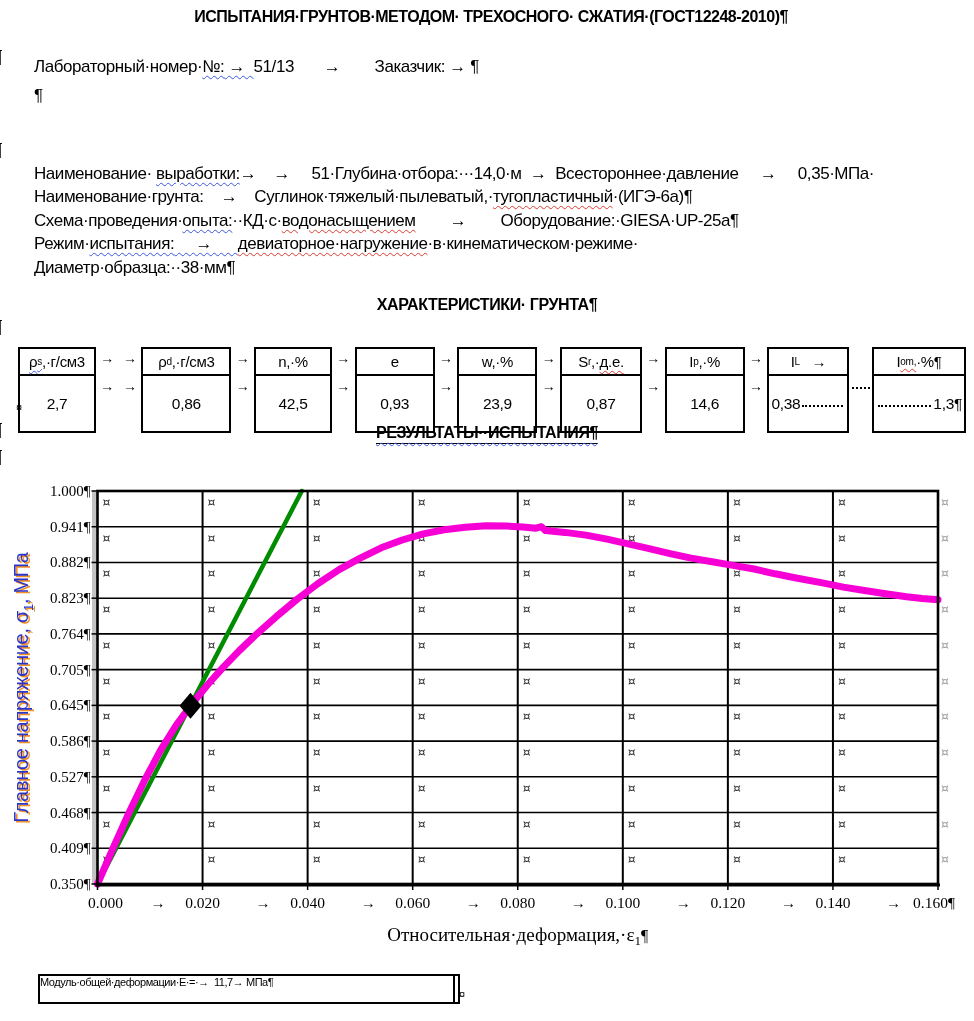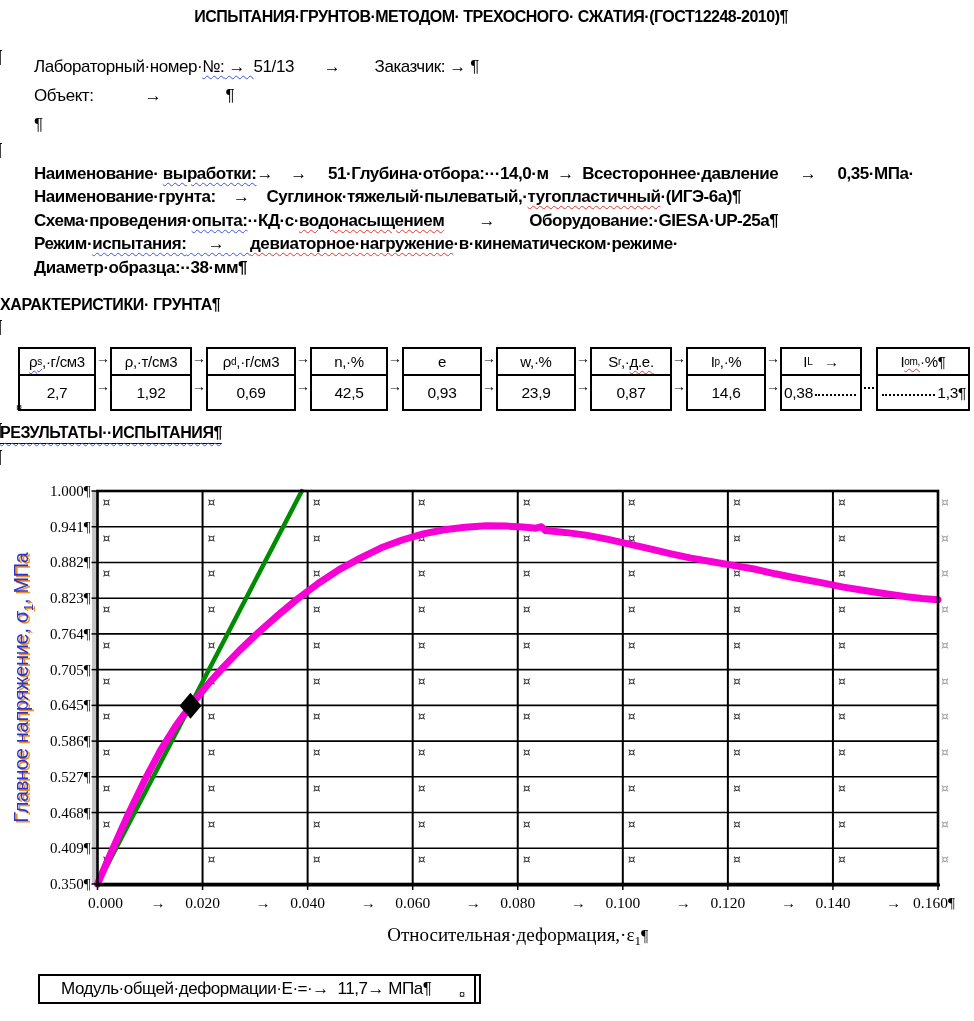--- a/index.html
+++ b/index.html
@@ -4,83 +4,79 @@
 <style>
   html,body{margin:0;padding:0;}
   body{
     width:974px;height:1021px;position:relative;overflow:hidden;background:#fff;
     font-family:"Liberation Sans",sans-serif;color:#000;
   }
   #title{position:absolute;top:8px;left:4px;width:974px;text-align:center;
     font-size:16px;font-weight:bold;letter-spacing:-0.5px;white-space:pre;}
   .docblock{position:absolute;left:16px;white-space:pre;letter-spacing:-0.45px;font-size:17px;margin-left:18px;}
   #doc-lines-top{top:52px;line-height:29px;}
-  #doc-lines-main{top:162px;line-height:23.4px;font-weight:bold;}
+  #doc-lines-main{top:162px;line-height:23.4px;}
   .sq-blue{text-decoration:underline;text-decoration-style:wavy;text-decoration-color:#3b55e6;
     text-decoration-thickness:1px;text-underline-offset:3px;}
   .sq-red{text-decoration:underline;text-decoration-style:wavy;text-decoration-color:#e03a2f;
     text-decoration-thickness:1px;text-underline-offset:3px;}
-  #h-char{position:absolute;top:296px;left:0;width:974px;
+  #h-char{position:absolute;top:296px;left:0;width:974px;text-align:center;
     font-size:16px;font-weight:bold;letter-spacing:-0.4px;white-space:pre;}
-  #h-res{position:absolute;top:424px;left:0;width:974px;font-size:16px;}
+  #h-res{position:absolute;top:424px;left:0;width:974px;text-align:center;font-size:16px;}
   #h-res .u{font-weight:bold;letter-spacing:-0.4px;white-space:pre;display:inline-block;
     border-bottom:1.5px solid #000;
     text-decoration:underline;text-decoration-style:wavy;text-decoration-color:#3b55e6;
     text-decoration-thickness:1px;text-underline-offset:4px;padding-bottom:1px;}
   #soil-table{position:absolute;top:347px;left:18px;width:948px;display:flex;align-items:flex-start;}
   .tbox{border:2px solid #000;background:#fff;flex:0 0 auto;}
   .thead{height:25px;border-bottom:2.5px solid #000;display:flex;align-items:center;
     justify-content:center;font-size:15px;white-space:pre;letter-spacing:-0.3px;}
   .thead sub{font-size:10px;}
   .tval{height:23px;display:flex;align-items:center;justify-content:center;
-    font-size:15.5px;white-space:pre;letter-spacing:-0.3px;padding:5px 2px;}
+    font-size:15.5px;white-space:pre;letter-spacing:-0.3px;padding:16px 2px;}
   .tgap{position:relative;flex:1 1 auto;height:54px;min-width:14px;}
   .tgap .ga,.tgap .gb{position:absolute;left:50%;transform:translateX(-50%);font-size:14px;}
   .tgap .ga{top:3px;}
   .tgap .gb{top:31px;}
   .tgap .gleader{position:absolute;left:-2px;right:-2px;top:40px;border-top:2px dotted #000;}
   .leader{flex:1 1 auto;align-self:center;border-bottom:2px dotted #000;height:0;
     transform:translateY(2px);min-width:6px;margin:0 2px;}
   #chart-wrap{position:absolute;top:468px;left:0;width:974px;height:512px;}
   #ebox{position:absolute;top:974px;left:38px;width:418px;height:26px;border:2px solid #000;
-    display:flex;align-items:center;padding-left:21px;font-size:17px;
+    display:flex;padding-left:0;font-size:11px;
     letter-spacing:-0.45px;white-space:pre;}
   #ebox .dbl{position:absolute;right:3px;top:-2px;bottom:-2px;border-right:2px solid #000;width:0;}
   .margin-mark{position:absolute;letter-spacing:0;line-height:1;}
 </style>
 </head>
 <body>
 
 <div id="title">ИСПЫТАНИЯ·ГРУНТОВ·МЕТОДОМ· ТРЕХОСНОГО· СЖАТИЯ·(ГОСТ12248-2010)¶</div>
 
-<div id="doc-lines-top" class="docblock"><div><span>Лабораторный·номер·</span><span class="sq-blue">№:</span><span class="sq-blue"> →  </span><span>51/13</span><span>       →        </span><span>Заказчик:</span><span> → ¶</span></div><div><span>Объект:</span><span>            →               </span><span>¶</span></div><div><span>¶</span></div></div>
+<div id="doc-lines-top" class="docblock"><div><span>Лабораторный·номер·</span><span class="sq-blue">№:</span><span class="sq-blue"> →  </span><span>51/13</span><span>       →        </span><span>Заказчик:</span><span> → ¶</span></div><div><span>¶</span></div></div>
 <div id="doc-lines-main" class="docblock"><div><span>Наименование· </span><span class="sq-blue">выработки:</span><span>→    →     51·Глубина·отбора:···14,0·м  →  Всестороннее·давление     →     0,35·МПа·</span></div><div><span>Наименование·грунта:    →    Суглинок·тяжелый·пылеватый,·</span><span class="sq-red">тугопластичный</span><span>·(ИГЭ-6а)¶</span></div><div><span>Схема·проведения·</span><span class="sq-blue">опыта:</span><span>··КД·с·</span><span class="sq-red">водонасыщением</span><span>        →        Оборудование:·GIESA·UP-25a¶</span></div><div><span>Режим·</span><span class="sq-blue">испытания:</span><span class="sq-blue">     →      </span><span class="sq-red">девиаторное·нагружение</span><span>·в·кинематическом·режиме·</span></div><div><span>Диаметр·образца:··38·мм¶</span></div></div>
 
 <div id="h-char">ХАРАКТЕРИСТИКИ· ГРУНТА¶</div>
 
 <div id="soil-table">
     <div class="tbox" style="width: 74px;">
       <div class="thead"><span class="sq-blue">ρ</span><sub class="sq-blue">s</sub><span>,·г/см3</span></div>
       <div class="tval"><span>2,7</span></div>
     </div>
     <div class="tgap">
       <span class="ga">→</span>
       <span class="gb">→</span>
     </div>
-    <div class="tbox" style="width: 78px;">
-      <div class="thead"><span>ρ,·т/см3</span></div>
-      <div class="tval"><span>1,92</span></div>
-    </div>
     <div class="tgap">
       <span class="ga">→</span>
       <span class="gb">→</span>
     </div>
     <div class="tbox" style="width: 86px;">
       <div class="thead"><span>ρ</span><sub>d</sub><span>,·г/см3</span></div>
-      <div class="tval"><span>0,69</span></div>
+      <div class="tval"><span>0,86</span></div>
     </div>
     <div class="tgap">
       <span class="ga">→</span>
       <span class="gb">→</span>
     </div>
     <div class="tbox" style="width: 74px;">
       <div class="thead"><span>n,·%</span></div>
       <div class="tval"><span>42,5</span></div>
     </div>
     <div class="tgap">

